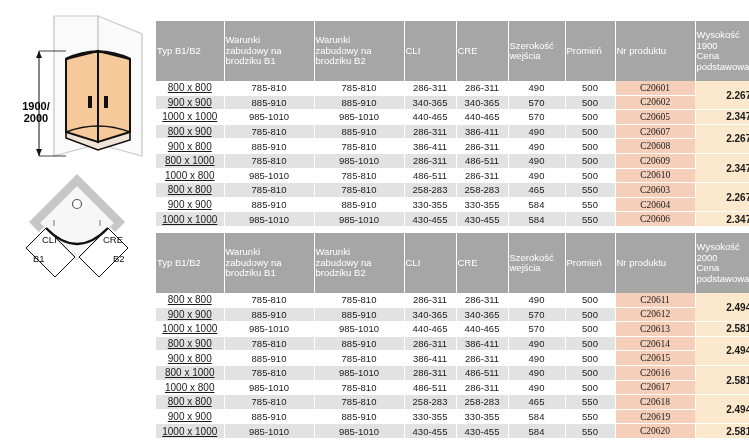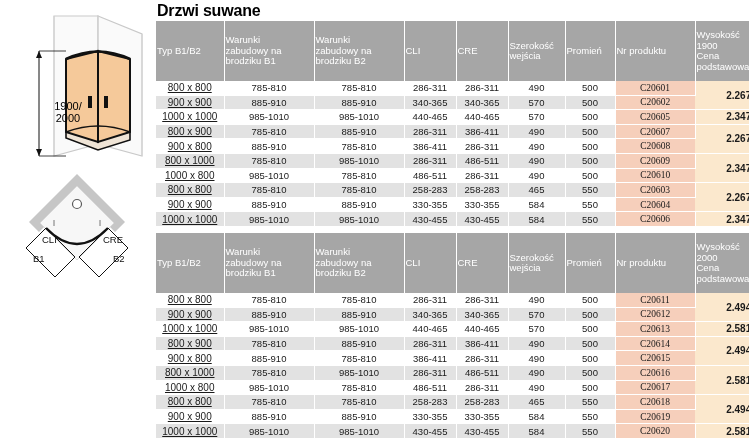--- a/index.html
+++ b/index.html
@@ -37,25 +37,25 @@
   }
   .plan-figure {
     position: absolute;
     left: 2px;
     top: 166px;
     width: 150px;
     height: 112px;
   }
   .dim-label {
     position: absolute;
-    left: 38px;
+    left: 6px;
     top: 96px;
     width: 56px;
     font-size: 11px;
-    font-weight: normal;
+    font-weight: bold;
     color: #000;
     line-height: 12px;
     text-align: center;
   }
 
   
   .title {
     position: absolute;
     left: 157px;
     top: 2px;
@@ -197,21 +197,20 @@
         <line x1="98" y1="54" x2="98" y2="60" stroke="#555" stroke-width="0.8"></line>
 
         <text x="40" y="77" font-family="Liberation Sans, sans-serif" font-size="9.5" fill="#111111">CLI</text>
         <text x="101" y="77" font-family="Liberation Sans, sans-serif" font-size="9.5" fill="#111111">CRE</text>
         <text x="31" y="96" font-family="Liberation Sans, sans-serif" font-size="9.5" fill="#111111">B1</text>
         <text x="111" y="96" font-family="Liberation Sans, sans-serif" font-size="9.5" fill="#111111">B2</text>
       </svg>
     </div>
   </div>
 
-  <div class="title">Drzwi suwane</div>
 
   <table class="spec-table" id="table-1900">
     <colgroup>
       <col class="w-type">
         <col class="w-b1">
         <col class="w-b2">
         <col class="w-cli">
         <col class="w-cre">
       <col class="w-szer">
         <col class="w-prom">

